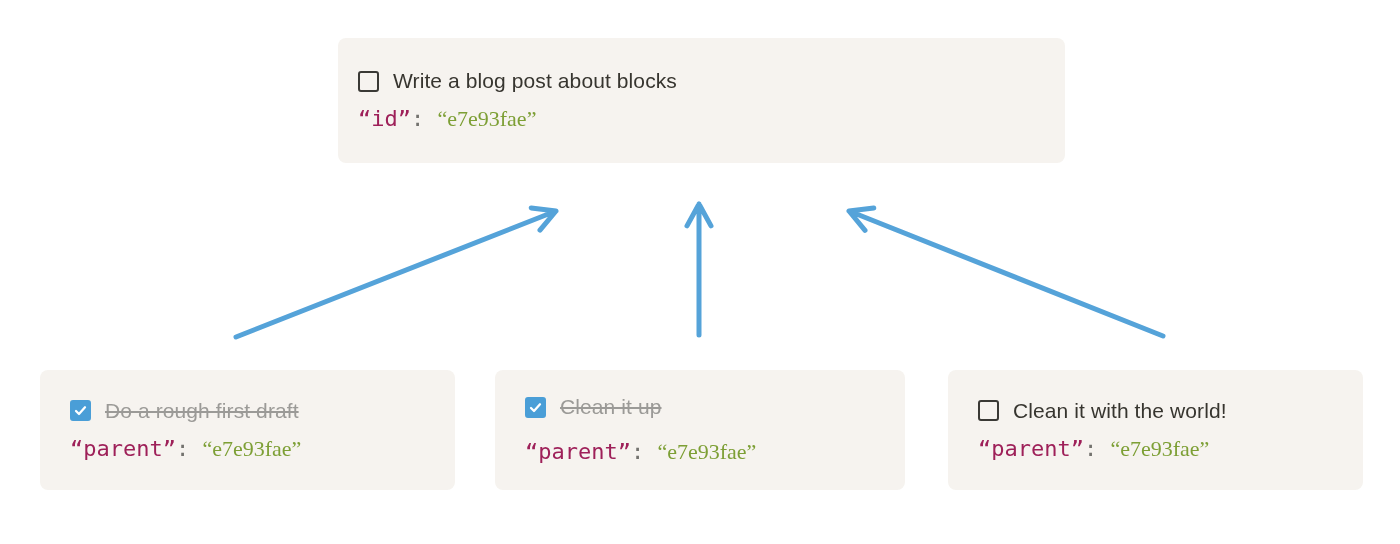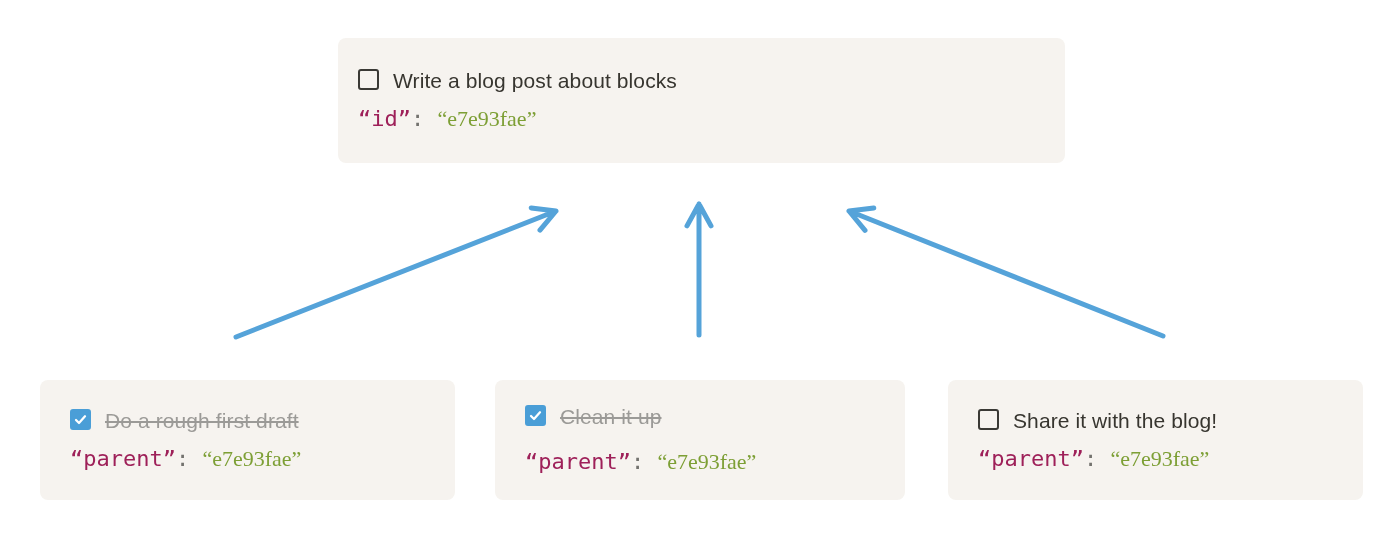--- a/index.html
+++ b/index.html
@@ -11,26 +11,26 @@
   html,body{background:var(--page-bg);}
   .canvas{
     position:relative; width:1400px; height:544px; background:var(--page-bg);
     font-family:"Liberation Sans", sans-serif; overflow:hidden;
   }
   .task-card{
     position:absolute; background:var(--card-bg); border-radius:8px;
     display:flex; flex-direction:column; justify-content:center; gap:13px;
   }
   .card-parent{ left:338px; top:38px; width:727px; height:125px; padding-left:20px; }
-  .card-child{ top:380px; height:120px; padding-left:30px; }
+  .card-child{ top:370px; height:120px; padding-left:30px; }
   .card-child-0{ left:40px;  width:415px; }
   .card-child-1{ left:495px; width:410px;gap:20px; }
   .card-child-2{ left:948px; width:415px; }
 
-  .task-row{ display:flex; gap:14px; }
+  .task-row{ display:flex; align-items:center; gap:14px; }
   .checkbox{
     width:21px; height:21px; flex:0 0 21px; border:2px solid var(--checkbox-border);
     border-radius:3px; display:flex; align-items:center; justify-content:center;
     background:transparent; cursor:pointer;
   }
   .checkbox .check{ display:none; width:15px; height:15px; }
   .checkbox.checked{ background:var(--checkbox-checked-bg); border-color:var(--checkbox-checked-bg); }
   .checkbox.checked .check{ display:block; }
   .check path{ stroke:#ffffff; stroke-width:2.4; fill:none; stroke-linecap:round; stroke-linejoin:round; }
 
@@ -88,18 +88,18 @@
       <span class="task-title done">Clean it up</span>
     </div>
     <div class="code-line"><span class="code-key">“parent”</span><span class="code-punct">: </span><span class="code-value">“e7e93fae”</span></div>
   </div>
 
   <div class="task-card card-child card-child-2">
     <div class="task-row">
       <span class="checkbox">
         
       </span>
-      <span class="task-title">Share it with the blog!</span>
+      <span class="task-title">Clean it with the world!</span>
     </div>
     <div class="code-line"><span class="code-key">“parent”</span><span class="code-punct">: </span><span class="code-value">“e7e93fae”</span></div>
   </div>
 
 </div>
 
 </body></html>

